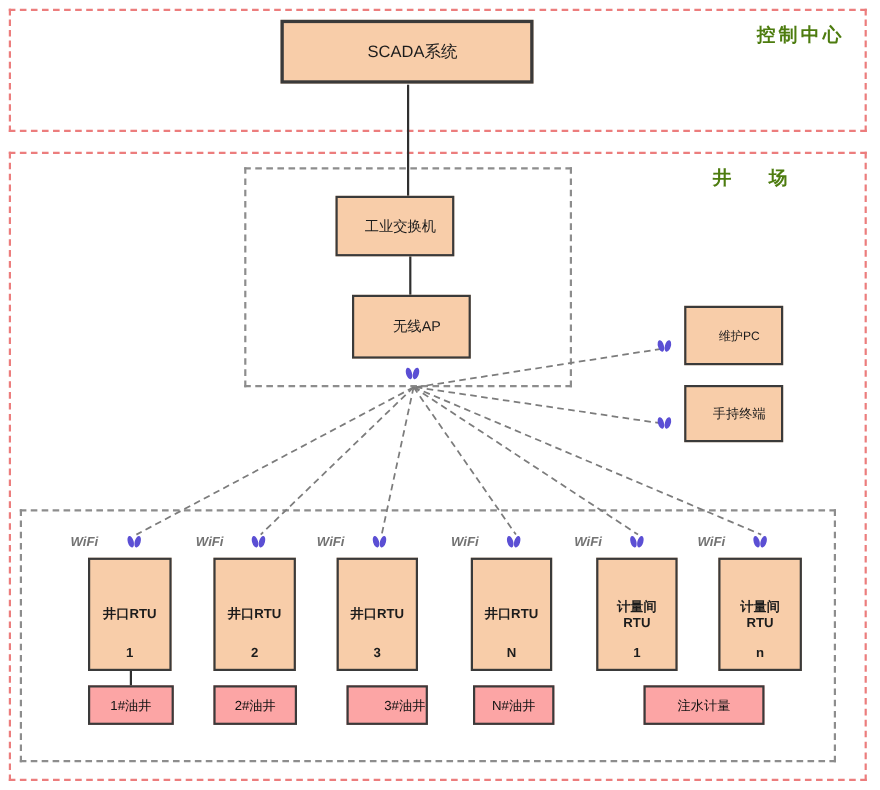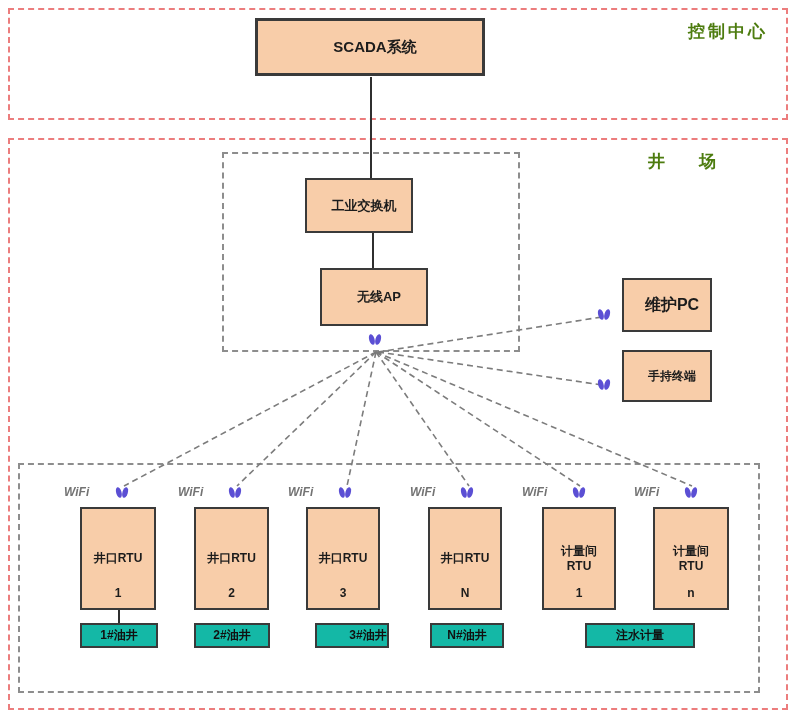--- a/index.html
+++ b/index.html
@@ -17,26 +17,26 @@
     position:absolute; border:2px dashed #8d8d8d; z-index:0;
   }
   .zone-label {
     position:absolute; font-weight:bold; font-size:17px; color:#4d7c0f;
     letter-spacing:3px; white-space:pre; z-index:3;
   }
 
   .node {
     position:absolute; background:#f8cda9; border:2px solid #3a3a3a;
     display:flex; align-items:center; justify-content:center;
-    font-weight:bold; color:#1c1c1c; z-index:2; text-align:center;padding-left:10px;
+    font-weight:normal; color:#1c1c1c; z-index:2; text-align:center;padding-left:10px;
   }
   .node-scada { left:255px; top:18px; width:230px; height:58px; font-size:15px; border-width:3px; }
   .node-switch { left:305px; top:178px; width:108px; height:55px; font-size:13px; }
   .node-ap     { left:320px; top:268px; width:108px; height:58px; font-size:13px; }
-  .node-pc     { left:622px; top:278px; width:90px; height:54px; font-size:16px; }
+  .node-pc     { left:622px; top:278px; width:90px; height:54px; font-size:11px; }
   .node-hand   { left:622px; top:350px; width:90px; height:52px; font-size:12px; }
 
   .rtu {
     position:absolute; top:507px; height:103px; background:#f8cda9;
     border:2px solid #3a3a3a; z-index:2;
     display:flex; flex-direction:column; align-items:center; justify-content:center;
     font-weight:bold; font-size:12px; color:#1c1c1c; text-align:center; line-height:1.25;
   }
   .rtu .rtu-num { position:absolute; bottom:7px; left:0; right:0; font-size:12px; }
   .rtu-1 { left:80px;  width:76px; }
@@ -46,24 +46,24 @@
   .rtu-5 { left:542px; width:74px; }
   .rtu-6 { left:653px; width:76px; }
 
   .wifi-label {
     position:absolute; top:485px; font-weight:bold; font-size:12px; font-style:italic;
     color:#737373; z-index:3;
   }
   .antenna { position:absolute; width:18px; height:17px; z-index:3; }
 
   .well-label {
-    position:absolute; top:623px; height:25px; background:#14b8a6;
+    position:absolute; top:623px; height:36px; background:#fca5a5;
     border:2px solid #3a3a3a; z-index:2;
     display:flex; align-items:center; justify-content:center;
-    font-weight:bold; font-size:12px; color:#111;
+    font-weight:normal; font-size:12px; color:#111;
   }
   .well-1 { left:80px;  width:78px; }
   .well-2 { left:194px; width:76px; }
   .well-3 { left:315px; width:74px;padding-left:32px; }
   .well-4 { left:430px; width:74px; }
   .well-5 { left:585px; width:110px; }
 </style>
 </head>
 <body>
 

